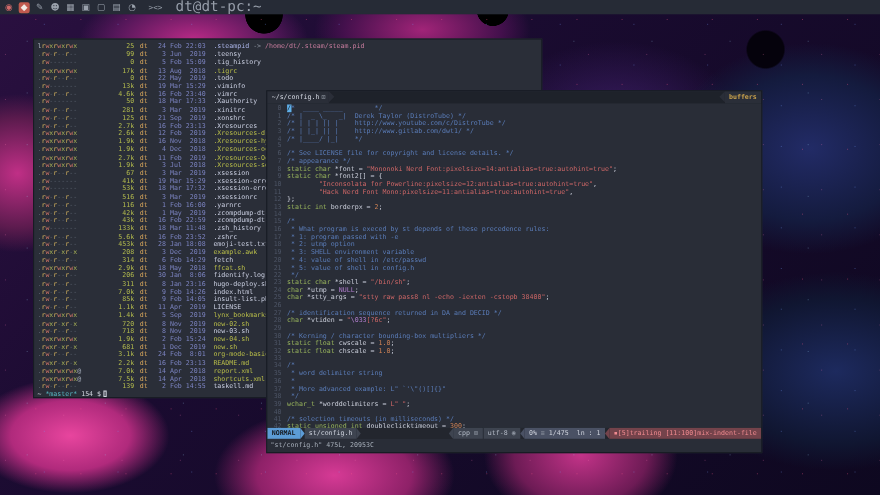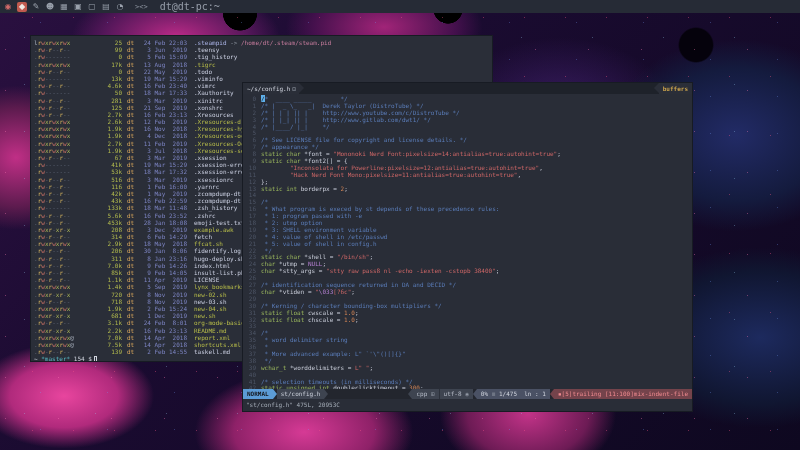--- a/index.html
+++ b/index.html
@@ -38,21 +38,21 @@
   }
   
   .topbar { position:absolute; left:0; top:0; width:800px; height:13px; z-index:5;
     background:#262b36; display:flex; align-items:center; padding:0 3px; }
   .topbar .icons { display:flex; align-items:center; gap:4px; }
   .ticon { width:10px; height:10px; display:flex; align-items:center; justify-content:center;
     font-size:8px; line-height:10px; color:#9aa1ac; font-family:"DejaVu Sans", sans-serif; }
   .ticon.first { color:#d16a6a; }
   .ticon.active { background:#c05a4f; border-radius:2px; color:#f2e9e4; }
   .layout-symbol { color:#8f96a2; font-size:7px; margin-left:10px; letter-spacing:0; }
-  .wm-title { color:#969da9; font-size:10px; margin-left:12px; }
+  .wm-title { color:#969da9; font-size:13px; margin-left:12px; }
   
   .term { position:absolute; overflow:hidden; border:1px solid #171b23; }
   .term-files { left:30px; top:35px; width:463px; height:327px; z-index:2;
     background:#2a2e38; padding:3px 0 0 3px; font-size:6px; line-height:7.2px; }
   .frow { height:7.2px; white-space:pre; }
   .perms { display:inline-block; width:39px; }
   .fsize { display:inline-block; width:49px; text-align:right; color:#b3bb4d; }
   .fowner{ display:inline-block; width:12px; margin-left:5px; color:#d7a65c; }
   .fdate { display:inline-block; width:46px; text-align:right; margin-left:2px; color:#7c84c2; white-space:pre; }
   .fname { margin-left:7px; color:#c9cee0; }

